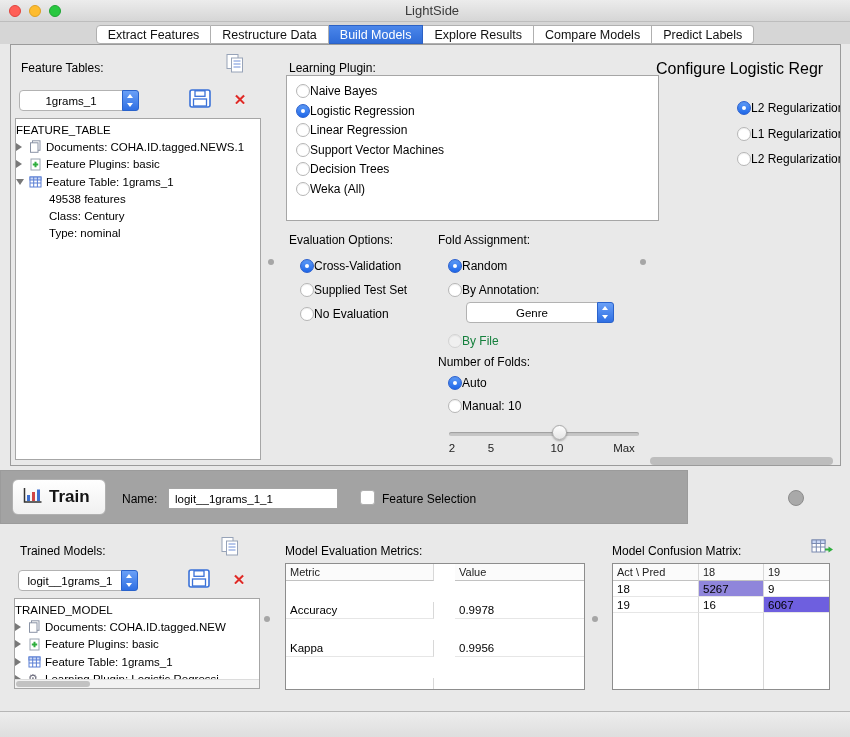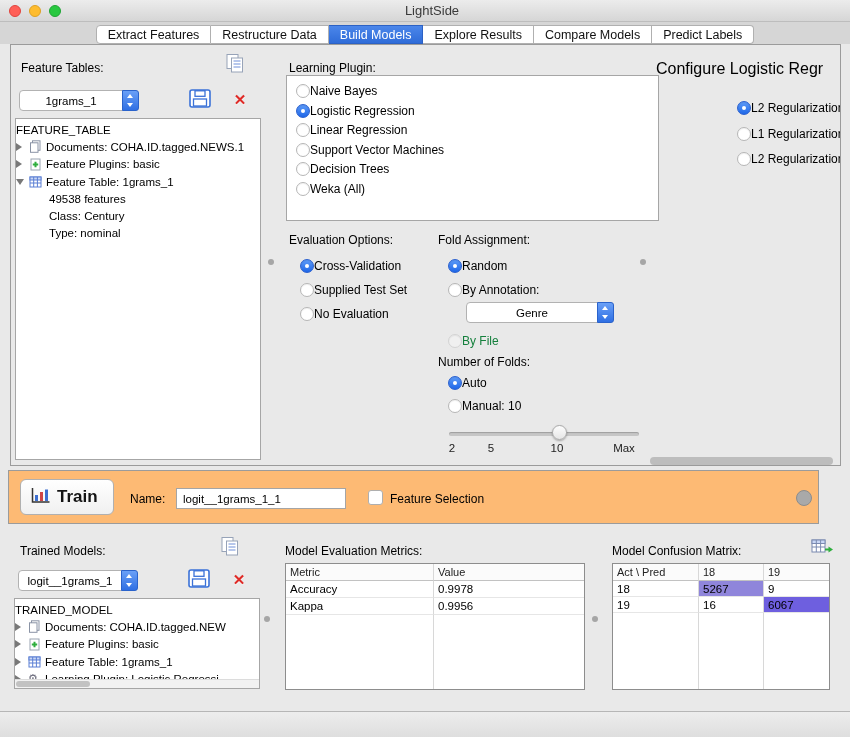--- a/index.html
+++ b/index.html
@@ -63,30 +63,30 @@
 
   
   .slider-track{position:absolute;left:0;top:7px;width:100%;height:4px;background:#c6c6c6;border-radius:2px;box-shadow:inset 0 1px 1px rgba(0,0,0,.2);}
   .slider-thumb{position:absolute;top:0;width:15px;height:15px;border-radius:50%;background:linear-gradient(#fdfdfd,#e6e6e6);border:1px solid #a9a9a9;box-shadow:0 1px 2px rgba(0,0,0,.3);}
   .tick{position:absolute;font-size:11.5px;color:#222;transform:translateX(-50%);}
 
   .grip-dot{width:6px;height:6px;border-radius:50%;background:#a6a6a6;}
   .hthumb{background:#bdbdbd;border-radius:4px;}
 
   
-  .train-bar{left:8px;top:470px;width:811px;height:54px;background:#fdba74;border:1px solid #9b9b9b;}
+  .train-bar{left:0;top:470px;width:688px;height:54px;background:#a3a3a3;border:1px solid #9b9b9b;}
   .train-btn{position:absolute;display:flex;align-items:center;gap:7px;width:94px;height:36px;border:1px solid #b0b0b0;border-radius:6px;background:linear-gradient(#ffffff,#f0f0f0);padding:0 9px;font-family:inherit;}
   .train-label{font-size:17px;font-weight:bold;color:#141414;}
   .name-input{height:21px;border:1px solid #a5a5a5;background:#fff;font-size:11.5px;padding:0 6px;font-family:inherit;}
   .checkbox{width:15px;height:15px;background:#fff;border:1px solid #afafaf;border-radius:3px;}
   .prog-circle{width:16px;height:16px;border-radius:50%;background:#a9a9a9;border:1px solid #8c8c8c;}
 
   
   .dtable{background:#fff;border:1px solid #8d8d8d;display:grid;font-size:11.5px;}
-  .metrics-grid{grid-template-columns:148px 1fr;grid-template-rows:17px 17px 17px 1fr;}
+  .metrics-grid{grid-template-columns:148px 1fr;grid-template-rows:17px 17px 17px 1fr;gap:21px;}
   .conf-grid{grid-template-columns:86px 65px 1fr;grid-template-rows:17px 16px 16px 1fr;}
   .cell{padding:1px 4px;display:flex;align-items:center;white-space:nowrap;overflow:hidden;color:#000;}
   .cell.h{background:#fbfbfb;border-bottom:1px solid #c2c2c2;font-size:11px;color:#222;}
   .cell.vb{border-right:1px solid #d8d8d8;}
   .cell.rb{border-bottom:1px solid #e6e6e6;}
 
   .tree-hscroll{position:absolute;left:0;bottom:0;width:100%;height:9px;background:#f2f2f2;border-top:1px solid #dcdcdc;}
   .tree-hscroll .hthumb{position:absolute;left:1px;top:1px;width:74px;height:6px;background:#c2c2c2;}
 
   

